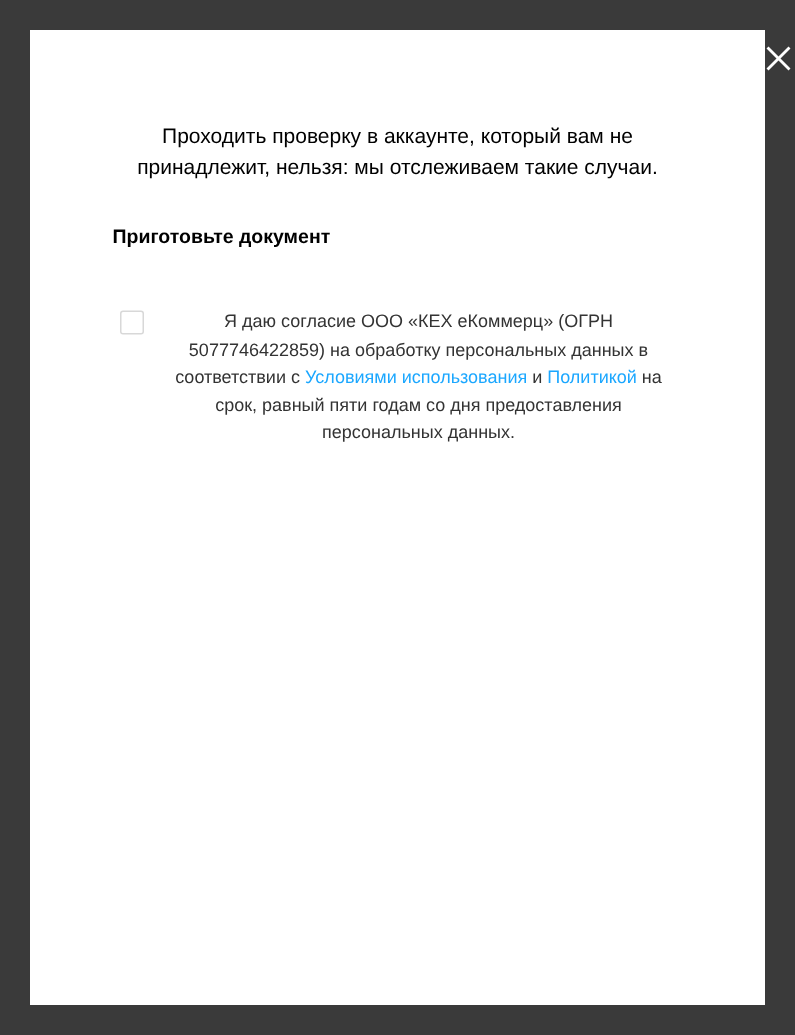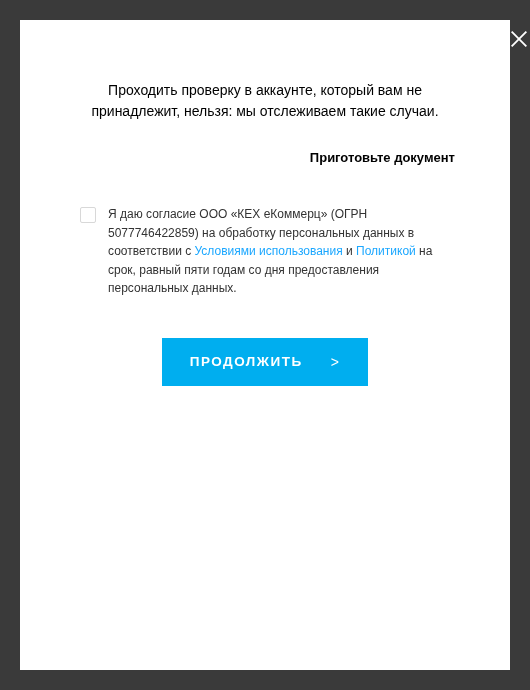--- a/index.html
+++ b/index.html
@@ -32,31 +32,32 @@
       line-height: 1.5;
       color: #000000;
       text-align: center;
       margin-bottom: 18px;
     }
     
     .prepare-heading {
       font-size: 13px;
       font-weight: bold;
       color: #000000;
-      text-align: right;
+      text-align: left;
       margin-top: 28px;
       margin-bottom: 40px;
     }
     
     .consent-row {
       display: flex;
       align-items: flex-start;
       gap: 12px;
       padding: 0 5px;
       margin-bottom: 40px;
+      text-align: center;
     }
     
     .checkbox {
       flex: 0 0 auto;
       width: 16px;
       height: 16px;
       border: 1.5px solid #d8d8d8;
       border-radius: 2px;
       background: #ffffff;
       margin-top: 2px;
@@ -135,20 +136,14 @@
 
   <p class="prepare-heading">Приготовьте документ</p>
 
   <div class="consent-row">
     <div class="checkbox"></div>
     <div class="consent-text">
       <span>Я даю согласие ООО «КЕХ еКоммерц» (ОГРН 5077746422859) на обработку персональных данных в соответствии с </span><a>Условиями использования</a><span> и </span><a>Политикой</a><span> на срок, равный пяти годам со дня предоставления персональных данных.</span>
     </div>
   </div>
 
-  <div class="button-wrap">
-    <button class="continue-button">
-      <span class="btn-label">ПРОДОЛЖИТЬ</span>
-      <span class="arrow">&gt;</span>
-    </button>
-  </div>
 
 </div>
 
 </body></html>

